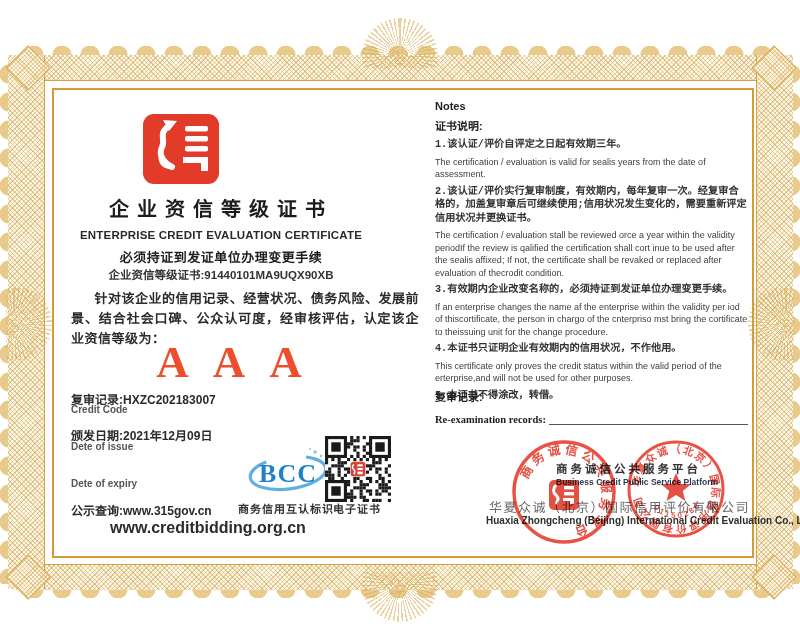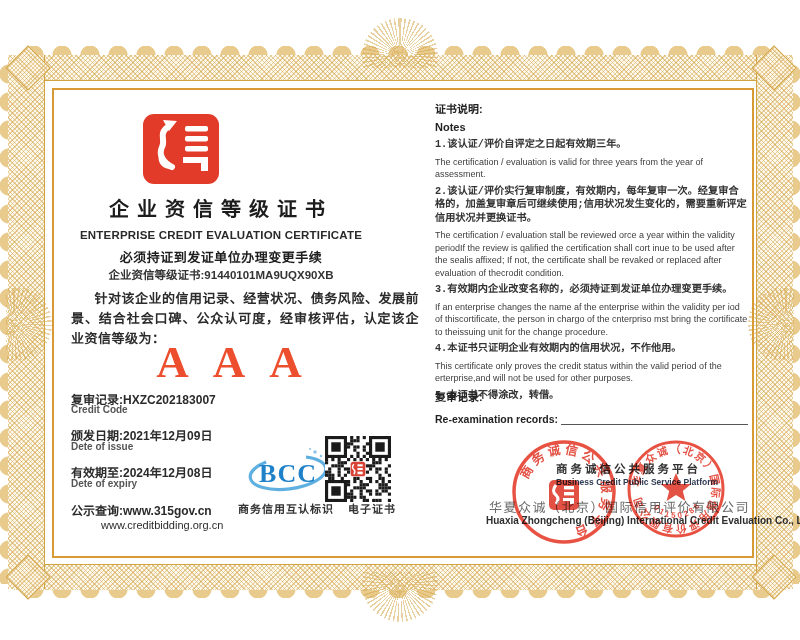--- a/index.html
+++ b/index.html
@@ -42,32 +42,32 @@
   .title-en{position:absolute;left:0;top:229px;width:332px;font-size:11.5px;font-weight:600;letter-spacing:.2px;color:#2a2a2a;}
   .company{position:absolute;left:0;top:247px;width:332px;font-size:13px;font-weight:700;color:#1e1e1e;letter-spacing:.5px;}
   .uscc{position:absolute;left:0;top:266px;width:332px;font-size:11.5px;font-weight:600;color:#333;}
   .body-par{position:absolute;left:71px;top:289px;width:348px;font-size:13px;font-weight:600;color:#2b2b2b;
     line-height:20px;text-align:justify;text-indent:1.8em;letter-spacing:.5px;}
   .rating{position:absolute;left:55px;top:336px;width:332px;text-align:center;
     font-family:"Liberation Serif","DejaVu Serif",serif;font-size:45px;font-weight:700;
     letter-spacing:24px;padding-left:40px;box-sizing:border-box;}
   .fld{position:absolute;left:71px;font-size:12px;font-weight:700;color:#2b2b2b;white-space:nowrap;}
   .fld-sub{position:absolute;left:71px;font-size:10px;font-weight:600;color:#555;white-space:nowrap;}
-  .url2{position:absolute;left:101px;font-size:11px;font-weight:400;color:#2b2b2b;white-space:nowrap;}
+  .url2{position:absolute;left:110px;font-size:16px;font-weight:700;color:#2b2b2b;white-space:nowrap;}
   .mark-label{position:absolute;font-size:11px;font-weight:700;color:#333;letter-spacing:1px;white-space:nowrap;}
   .bcc-box{position:absolute;left:246px;top:445px;}
   .qr-box{position:absolute;left:325px;top:436px;}
   
   .notes{position:absolute;left:435px;top:100px;width:313px;}
   .notes .h{font-size:11px;font-weight:700;color:#222;margin:0 0 5px 0;}
   .notes .zh{font-size:10.2px;font-weight:600;color:#333;line-height:13.5px;margin:4px 0;font-family:Liberation Mono, monospace;}
   .notes .en{font-size:9px;font-weight:400;color:#3d3d3d;line-height:12.5px;margin:4px 0;}
   .review{position:absolute;left:435px;top:388px;width:313px;}
   .review .h{font-size:11px;font-weight:700;margin:0 0 8px 0;}
-  .rx{display:flex;align-items:flex-end;font-size:10.5px;font-weight:700;color:#222;}
+  .rx{display:flex;align-items:flex-end;font-size:10.5px;font-weight:700;color:#222;font-family:Liberation Serif, serif;}
   .rx .uline{flex:1;border-bottom:1.2px solid #555;margin-left:3px;height:12px;}
   
   .f-platform-zh{position:absolute;left:556px;top:460px;font-size:11.5px;font-weight:700;letter-spacing:3px;color:#333;white-space:nowrap;}
   .f-platform-en{position:absolute;left:556px;top:477px;font-size:8.5px;font-weight:700;color:#2f3b52;white-space:nowrap;}
   .f-issuer-zh{position:absolute;left:489px;top:497px;font-size:13px;font-weight:500;letter-spacing:1.5px;color:#6b6b6b;white-space:nowrap;}
   .f-issuer-en{position:absolute;left:486px;top:515px;font-size:10px;font-weight:700;color:#2e2e2e;white-space:nowrap;}
   .seal{position:absolute;mix-blend-mode:multiply;opacity:.88;}
   .seal-left{left:508px;top:436px;}
   .seal-right{left:625px;top:438px;}
 </style>
@@ -123,21 +123,20 @@
   </div>
 
   <div class="body-par">针对该企业的信用记录、经营状况、债务风险、发展前景、结合社会口碑、公众认可度，经审核评估，认定该企业资信等级为：</div>
   <div class="rating" style="color:#ed4f2e;">AAA</div>
 
   <div class="fld" style="top:390px;">复审记录:HXZC202183007</div>
   <div class="fld-sub" style="top:404px;">Credit Code</div>
 
   <div class="fld" style="top:426px;text-align:right;">颁发日期:2021年12月09日</div>
   <div class="fld-sub" style="top:441px;">Dete of issue</div>
-  <div class="fld" style="top:463px;">有效期至:2024年12月08日</div>
   <div class="fld-sub" style="top:478px;">Dete of expiry</div>
   <div class="fld" style="top:501px;">公示查询:www.315gov.cn</div>
   <div class="url2" style="top:519px;">www.creditbidding.org.cn</div>
 
   <div class="bcc-box">
     <svg width="84" height="52" viewBox="0 0 84 52">
       <ellipse cx="42" cy="28" rx="38" ry="16" fill="none" stroke="#5fb0e0" stroke-width="3.2" stroke-dasharray="130 40" stroke-dashoffset="18" transform="rotate(-7 42 28)"></ellipse>
       <text x="42" y="37" text-anchor="middle" font-family="Liberation Serif, DejaVu Serif, serif" font-size="26" font-weight="bold" fill="#1f82c8" letter-spacing="1">BCC</text>
       <circle cx="69" cy="7" r="1.8" fill="#8ec6ea"></circle>
         <circle cx="75" cy="11" r="1.3" fill="#8ec6ea"></circle>
@@ -288,27 +287,27 @@
         </g>
       <g>
         <rect x="24.5" y="24.5" width="14" height="14" rx="2.5" fill="#d7382a" opacity="0.95"></rect>
         <rect x="31" y="27" width="5" height="2" fill="#fff"></rect>
           <rect x="31" y="30.5" width="5" height="2" fill="#fff"></rect>
         <path d="M27.5 27 q-2.5 3 0 5 q2 2 0 4.5" stroke="#fff" stroke-width="1.4" fill="none"></path>
         <rect x="31" y="34" width="5" height="2.5" fill="#fff"></rect>
       </g>
     </svg>
   </div>
-  <div class="mark-label" style="left:333px;top:500px;margin-left:15px;">电子证书</div>
+  <div class="mark-label" style="left:333px;top:500px;">电子证书</div>
 
   <div class="notes">
+    <p class="h">Notes</p>
     <p class="h">证书说明:</p>
-    <p class="h">Notes</p>
     <p class="zh">1.该认证/评价自评定之日起有效期三年。</p>
-    <p class="en">The certification / evaluation is valid for three years from the year of assessment.</p>
+    <p class="en">The certification / evaluation is valid for sealis years from the date of assessment.</p>
     <p class="zh">2.该认证/评价实行复审制度，有效期内，每年复审一次。经复审合格的，加盖复审章后可继续使用;信用状况发生变化的，需要重新评定信用状况并更换证书。</p>
     <p class="en">The certification / evaluation stall be reviewed orce a year within the validity periodIf the review is qalified the certification shall cort inue to be used after the sealis affixed; If not, the certificate shall be revaked or replaced after evaluation of thecrodit condition.</p>
     <p class="zh">3.有效期内企业改变名称的，必须持证到发证单位办理变更手续。</p>
     <p class="en">If an enterprise changes the name af the enterprise within the validity per iod of thiscortificate, the person in chargo of the cnterpriso mst bring the cortificate to theissuing unit for the change procedure.</p>
     <p class="zh">4.本证书只证明企业有效期内的信用状况，不作他用。</p>
     <p class="en">This certificate only proves the credit status within the valid period of the erterprise,and will not be used for other purposes.</p>
     <p class="zh">5.本证书不得涂改，转借。</p>
   </div>
 
   <div class="review">

